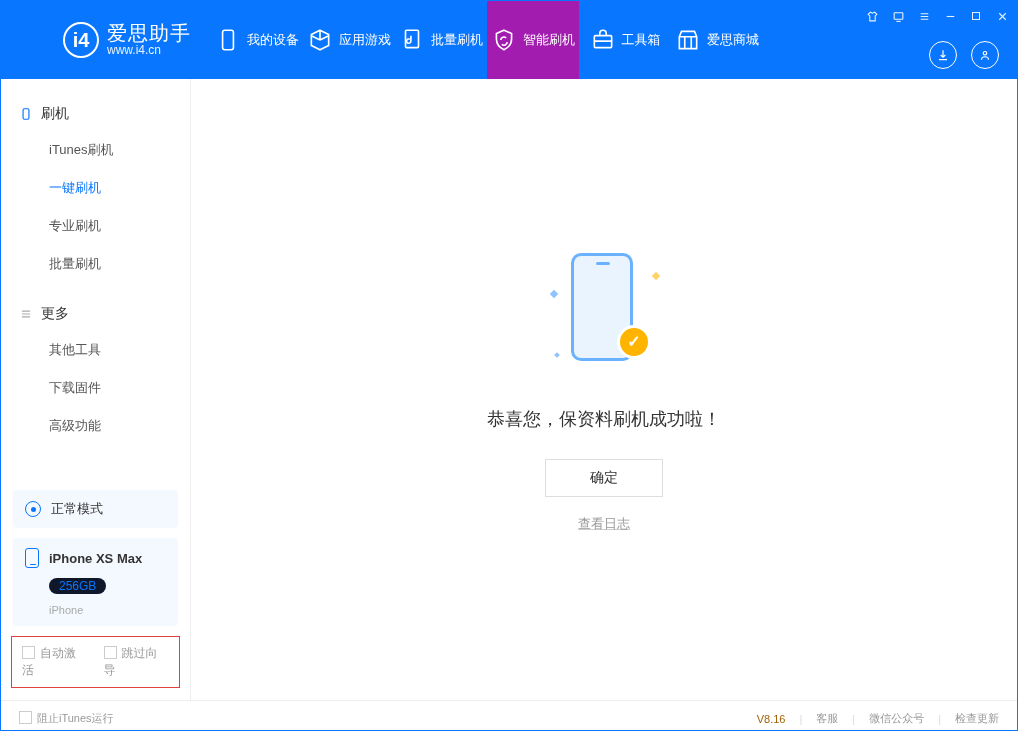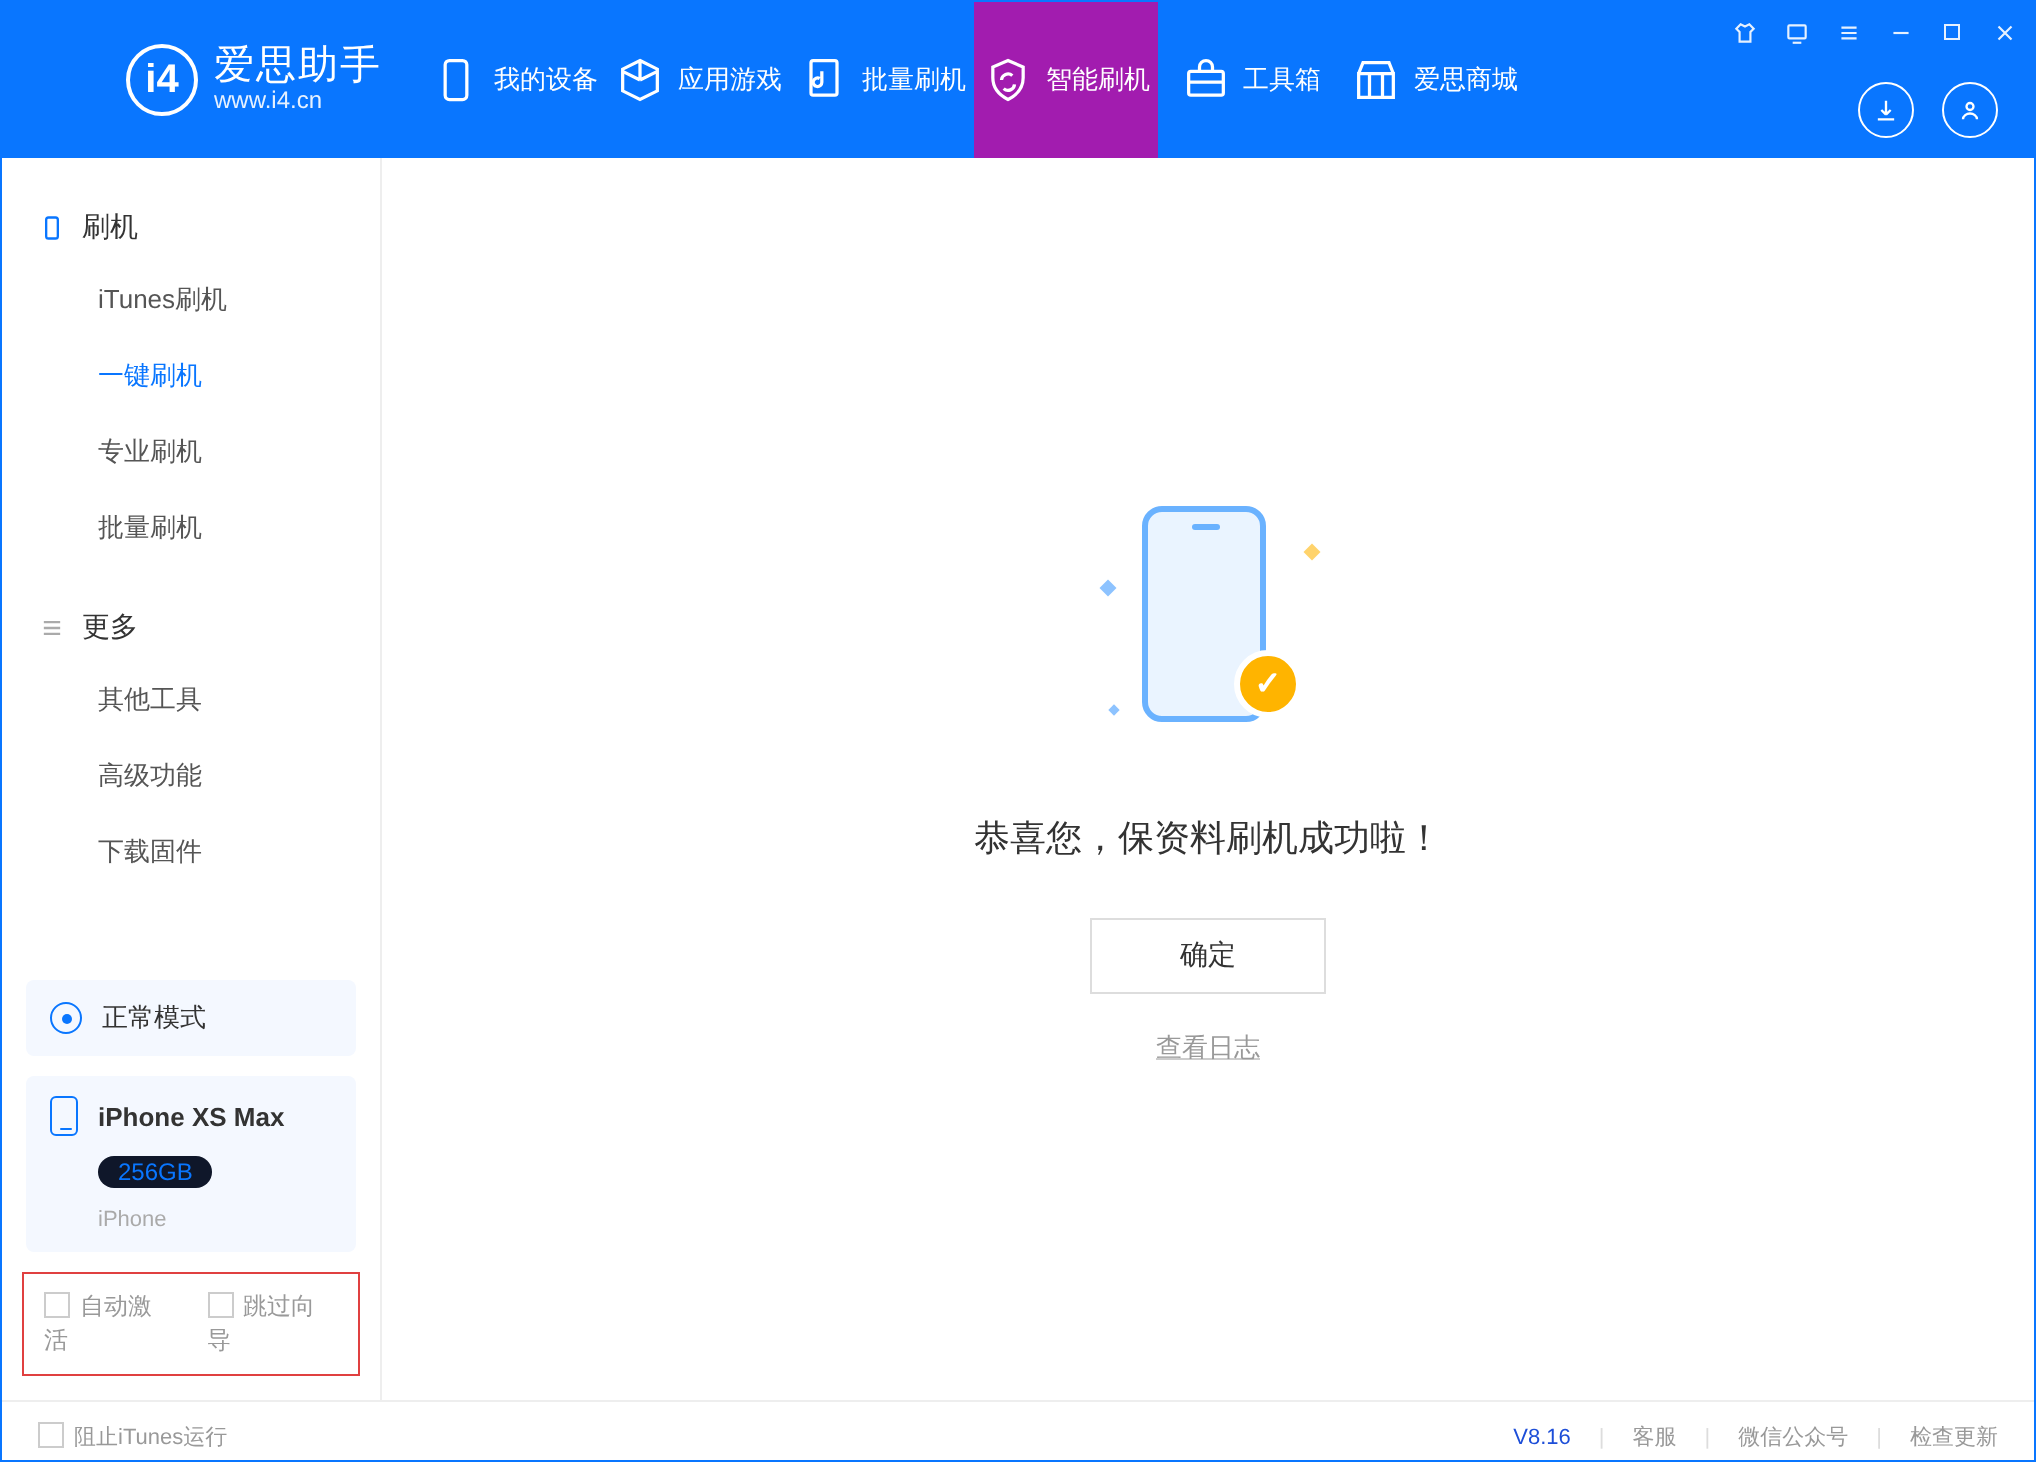--- a/index.html
+++ b/index.html
@@ -55,21 +55,21 @@
 .spark.s3 { left:6px; bottom:20px; width:4px; height:4px; }
 
 .success-text { font-size: 18px; color: #333; margin-bottom: 28px; }
 .ok-btn { border: 1px solid #ddd; background: #fff; padding: 9px 44px; font-size: 14px; color: #333; cursor: pointer; margin-bottom: 18px; }
 .view-log { color: #999; font-size: 13px; cursor: pointer; text-decoration: underline; text-decoration-color: #ccc; }
 
 .footer { height: 36px; border-top: 1px solid #eee; display: flex; align-items: center; padding: 0 18px; font-size: 11px; color: #999; }
 .footer .chk { border-color:#ccc; }
 .footer-right { margin-left: auto; display: flex; align-items: center; gap: 14px; }
 .footer-right .sep { color: #ddd; }
-.footer-right .ver { color: #1d4ed8; }
+.footer-right .ver { color: #a16207; }
 .footer-link { cursor: pointer; }
 </style>
 </head>
 <body>
 
 <div class="header">
   <div class="logo-area">
     <div class="logo-circle">i4</div>
     <div class="logo-text">
       <div class="cn">爱思助手</div>
@@ -182,22 +182,22 @@
       <div class="side-item">专业刷机</div>
       <div class="side-item">批量刷机</div>
 
       <div class="side-group-title" style="margin-top:14px;">
         <svg width="14" height="14" viewBox="0 0 24 24" fill="none" stroke="#aaa" stroke-width="2">
             <path d="M5 7h14M5 12h14M5 17h14"></path>
           </svg>
         <span>更多</span>
       </div>
       <div class="side-item">其他工具</div>
+      <div class="side-item">下载固件</div>
       <div class="side-item">高级功能</div>
-      <div class="side-item">下载固件</div>
     </div>
 
     <div class="side-bottom">
       <div class="card">
         <span class="mode-icon"></span>
         <span>正常模式</span>
       </div>
       <div class="card device">
         <span class="dev-icon"></span>
         <span style="font-weight:700;">iPhone XS Max</span>

